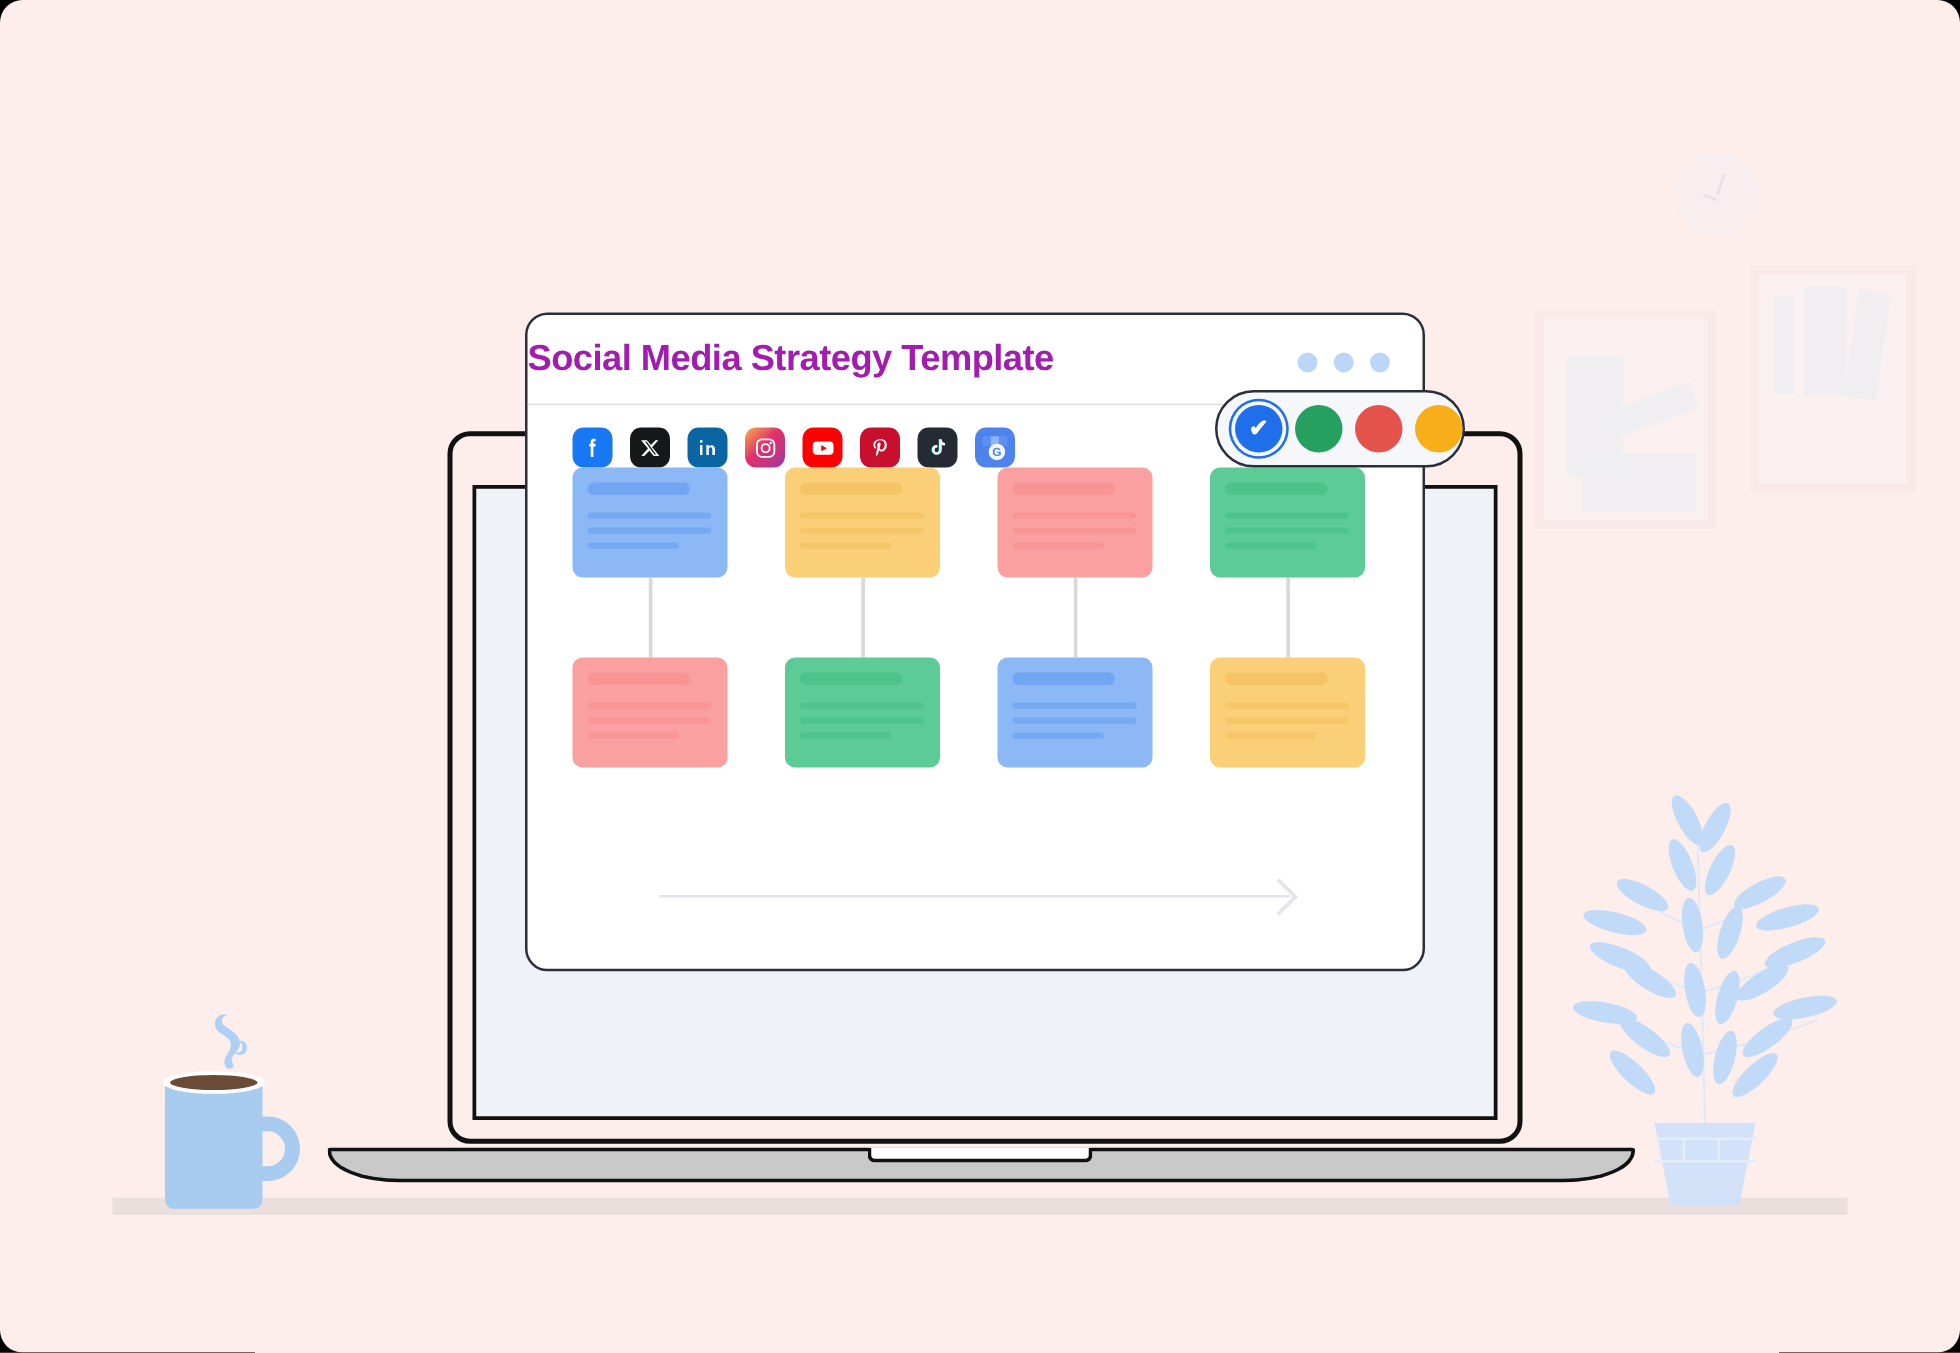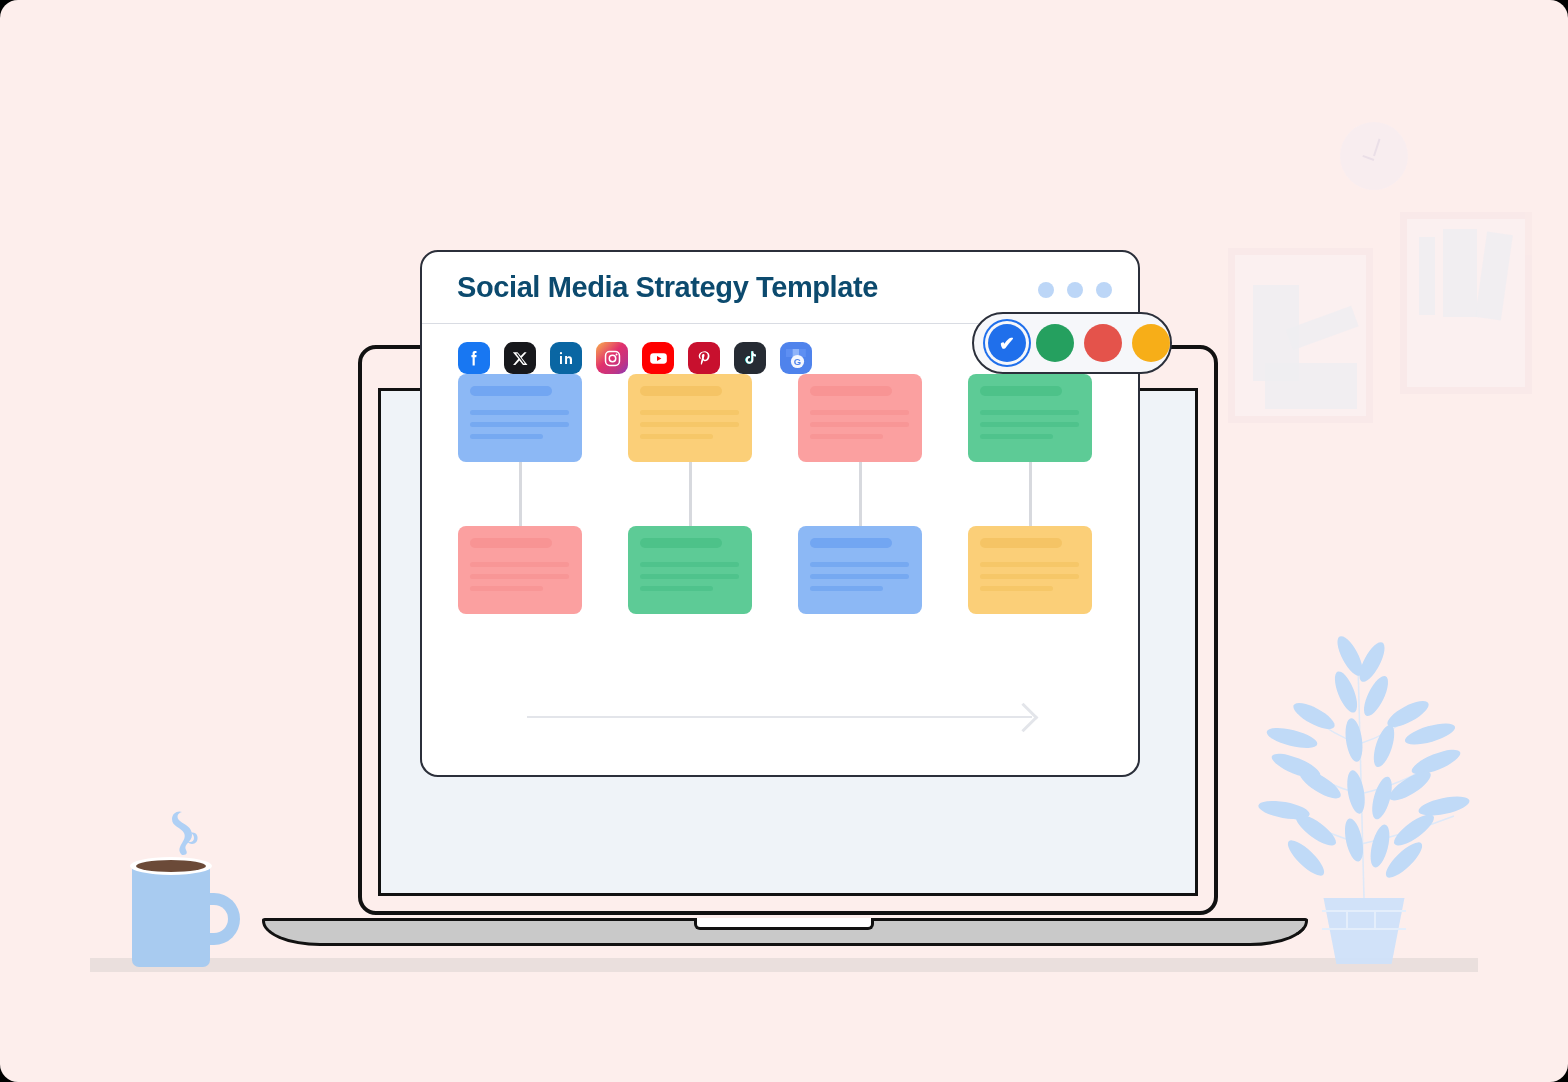--- a/index.html
+++ b/index.html
@@ -86,22 +86,21 @@
     border: 2px solid #2B2F3A;
     border-radius: 18px;
     overflow: hidden;
   }
   .browser-titlebar {
     position: relative; height: 72px;
     border-bottom: 1.5px solid #D9DCE3;
     display: flex; align-items: center;
   }
   .browser-title {
-    margin-left: 35px;
-    font-size: 29px; font-weight: 700; color: #0c4a6e;
+    font-size: 29px; font-weight: 700; color: #a21caf;
     letter-spacing: -0.4px;
   }
   .win-dots {
     position: absolute; right: 26px; top: 30px;
     display: flex; gap: 13px;
   }
   .win-dot { width: 16px; height: 16px; border-radius: 50%; background: #BCD6F7; }
 
   
   .social-row {

